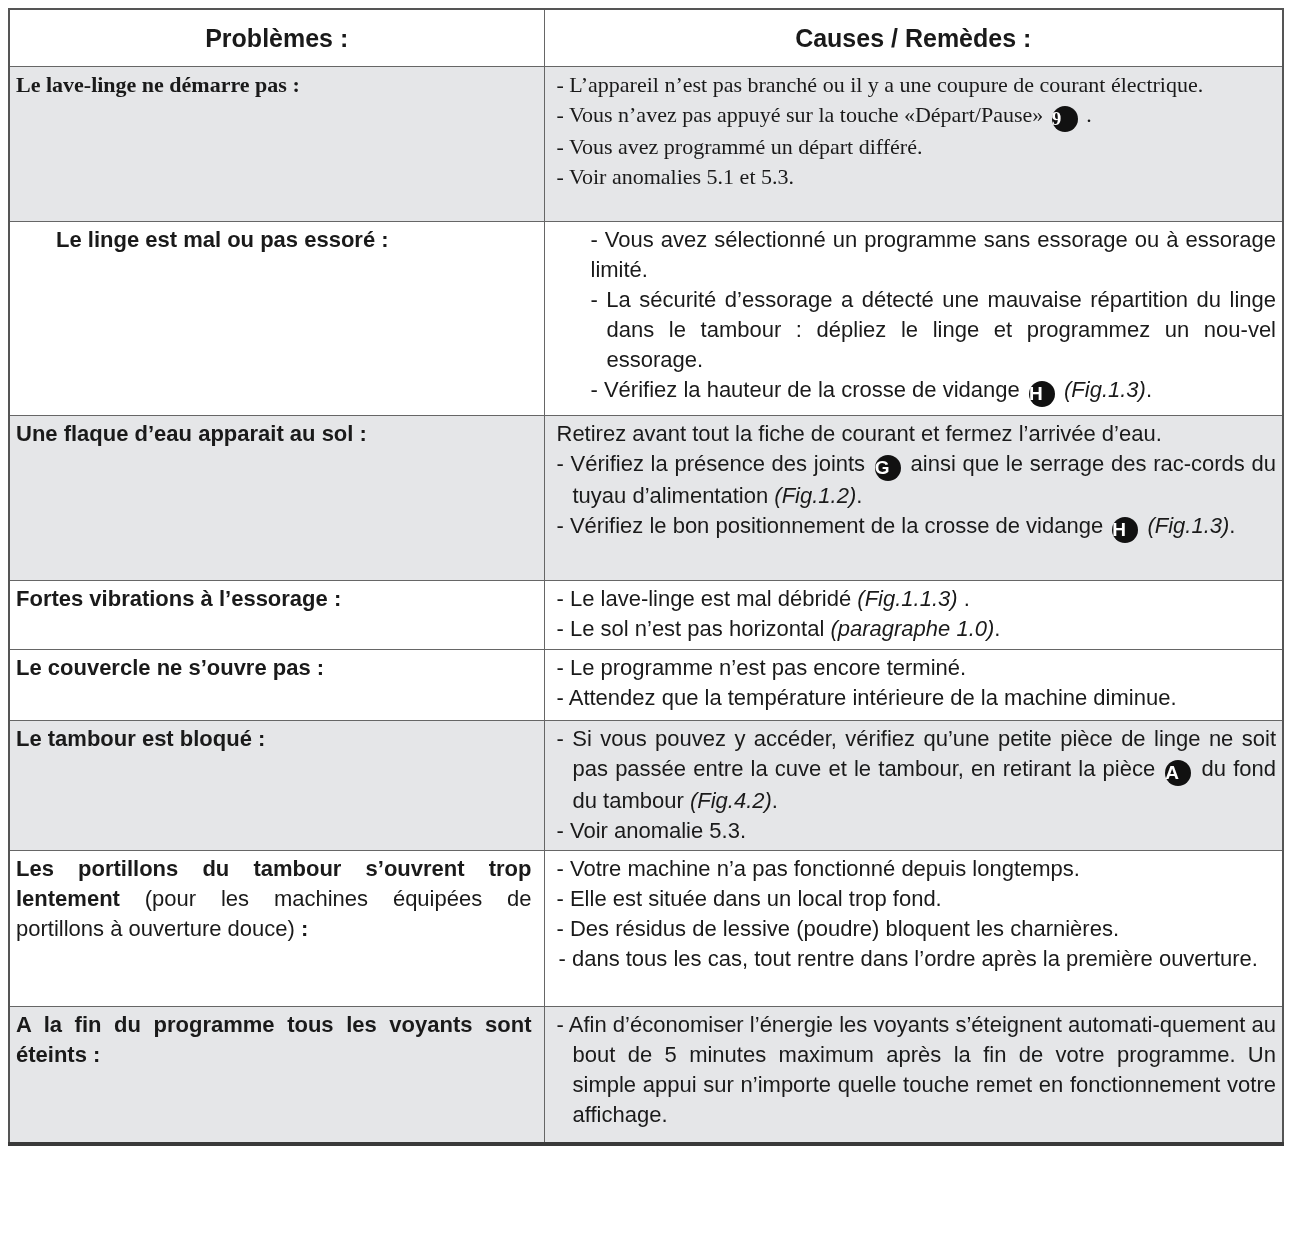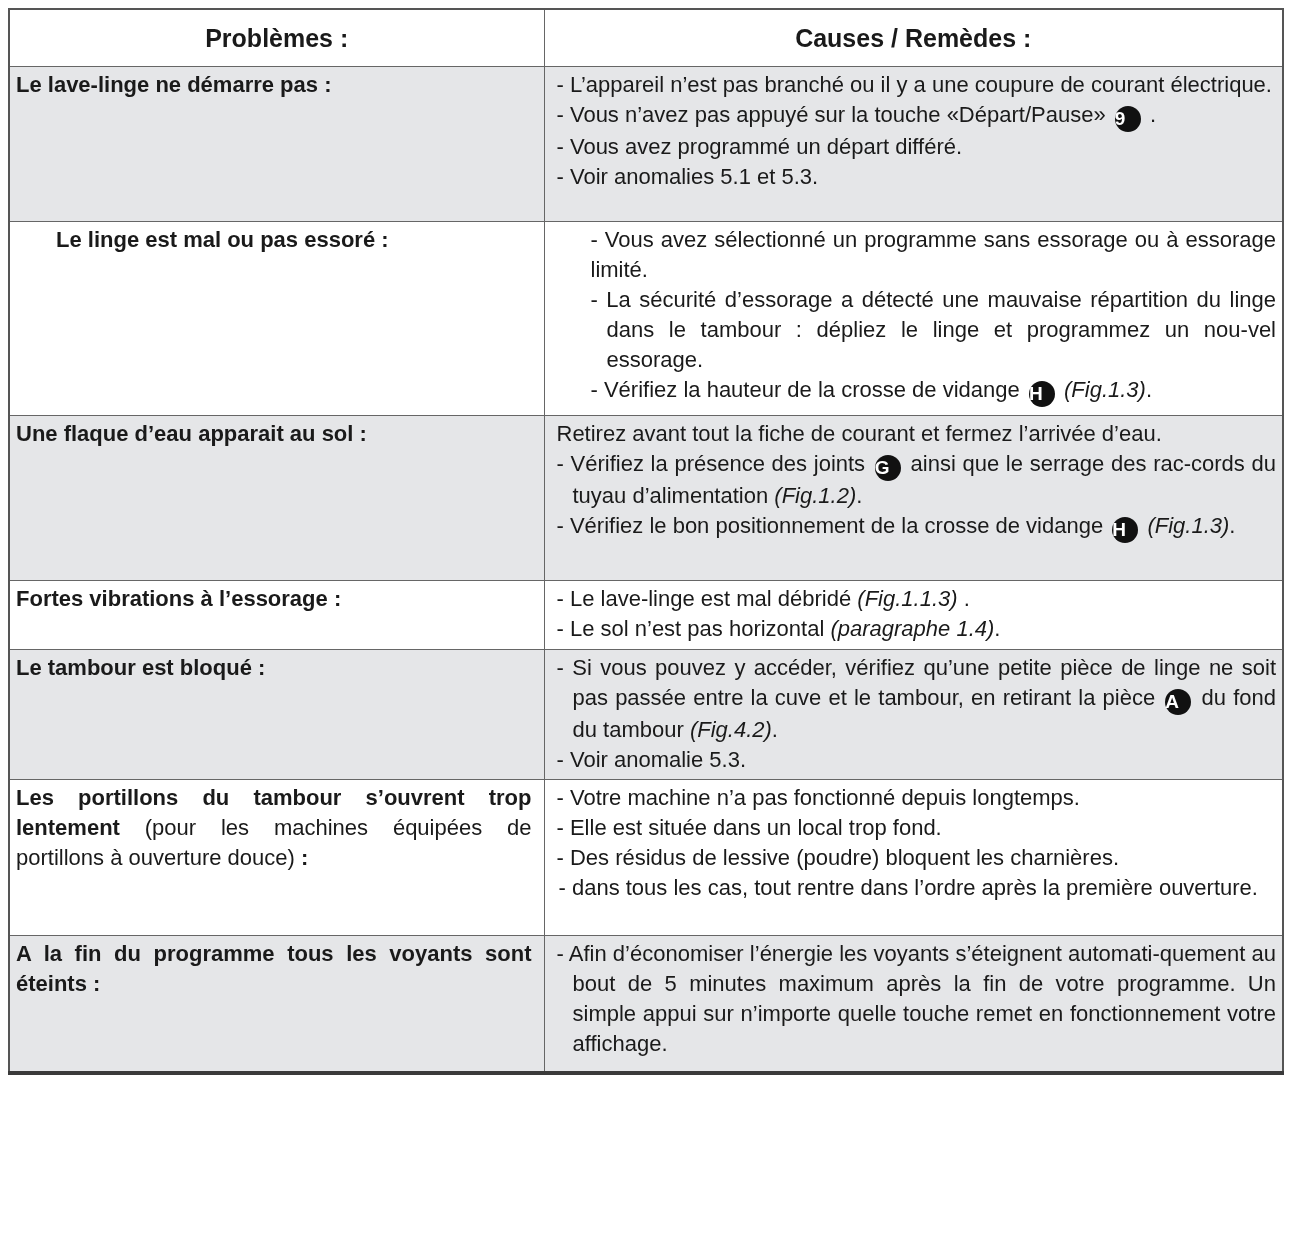--- a/index.html
+++ b/index.html
@@ -17,21 +17,21 @@
   td.prob.just { text-align:justify; text-align-last:left; }
   td.prob .norm { font-weight:normal; }
   td.cause { padding:3px 6px 4px 12px;margin-top:28px; }
   .line { display:block; padding-left:16px; text-indent:-16px; text-align:justify; text-align-last:left; }
   .line.plain { padding-left:0; text-indent:0; }
   .line.sub { padding-left:17px; text-indent:-15px; }
   .ital { font-style:italic; }
   .badge { display:inline-block; width:26px; height:26px; border-radius:50%; background:#111; color:#fff;
            font-weight:bold; font-size:19px; line-height:26px; text-align:center; text-indent:0;
            vertical-align:-3px; margin:0 3px; }
-  tr.r1 td { height:147px; } tr.r2 td { height:186px;padding-left:46px; } tr.r3 td { height:157px; }
+  tr.r1 td { height:147px;font-family:Liberation Serif, serif; } tr.r2 td { height:186px;padding-left:46px; } tr.r3 td { height:157px; }
   tr.r4 td { height:61px; }  tr.r5 td { height:89px; }  tr.r6 td { height:63px; }
   tr.r7 td { height:119px; } tr.r8 td { height:148px; } tr.r9 td { height:128px; }
 </style>
 </head>
 <body>
 
 <table>
   <colgroup>
       <col class="c1">
       <col class="c2">
@@ -69,25 +69,32 @@
         <span class="line plain">Retirez avant tout la fiche de courant et fermez l’arrivée d’eau.</span>
         <span class="line"><span>- Vérifiez la présence des joints</span> <span class="badge">G</span> <span>ainsi que le serrage des rac-cords du tuyau d’alimentation</span> <span class="ital">(Fig.1.2)</span><span>.</span></span>
         <span class="line"><span>- Vérifiez le bon positionnement de la crosse de vidange</span> <span class="badge">H</span> <span class="ital">(Fig.1.3)</span><span>.</span></span>
       </td>
     </tr>
 
     <tr class="r4">
       <td class="prob">Fortes vibrations à l’essorage :</td>
       <td class="cause">
         <span class="line"><span>- Le lave-linge est mal débridé</span> <span class="ital">(Fig.1.1.3)</span><span> .</span></span>
-        <span class="line"><span>- Le sol n’est pas horizontal</span> <span class="ital">(paragraphe 1.4)</span><span>.</span></span>
+        <span class="line"><span>- Le sol n’est pas horizontal</span> <span class="ital">(paragraphe 1.0)</span><span>.</span></span>
       </td>
     </tr>
 
 
+    <tr class="r6">
+      <td class="prob">Le couvercle ne s’ouvre pas :</td>
+      <td class="cause">
+        <span class="line">- Le programme n’est pas encore terminé.</span>
+        <span class="line">- Attendez que la température intérieure de la machine diminue.</span>
+      </td>
+    </tr>
 
     <tr class="r7 shade">
       <td class="prob">Le tambour est bloqué :</td>
       <td class="cause">
         <span class="line"><span>- Si vous pouvez y accéder, vérifiez qu’une petite pièce de linge ne soit pas passée entre la cuve et le tambour, en retirant la pièce</span> <span class="badge">A</span> <span>du fond du tambour</span> <span class="ital">(Fig.4.2)</span><span>.</span></span>
         <span class="line">- Voir anomalie 5.3.</span>
       </td>
     </tr>
 
     <tr class="r8">

